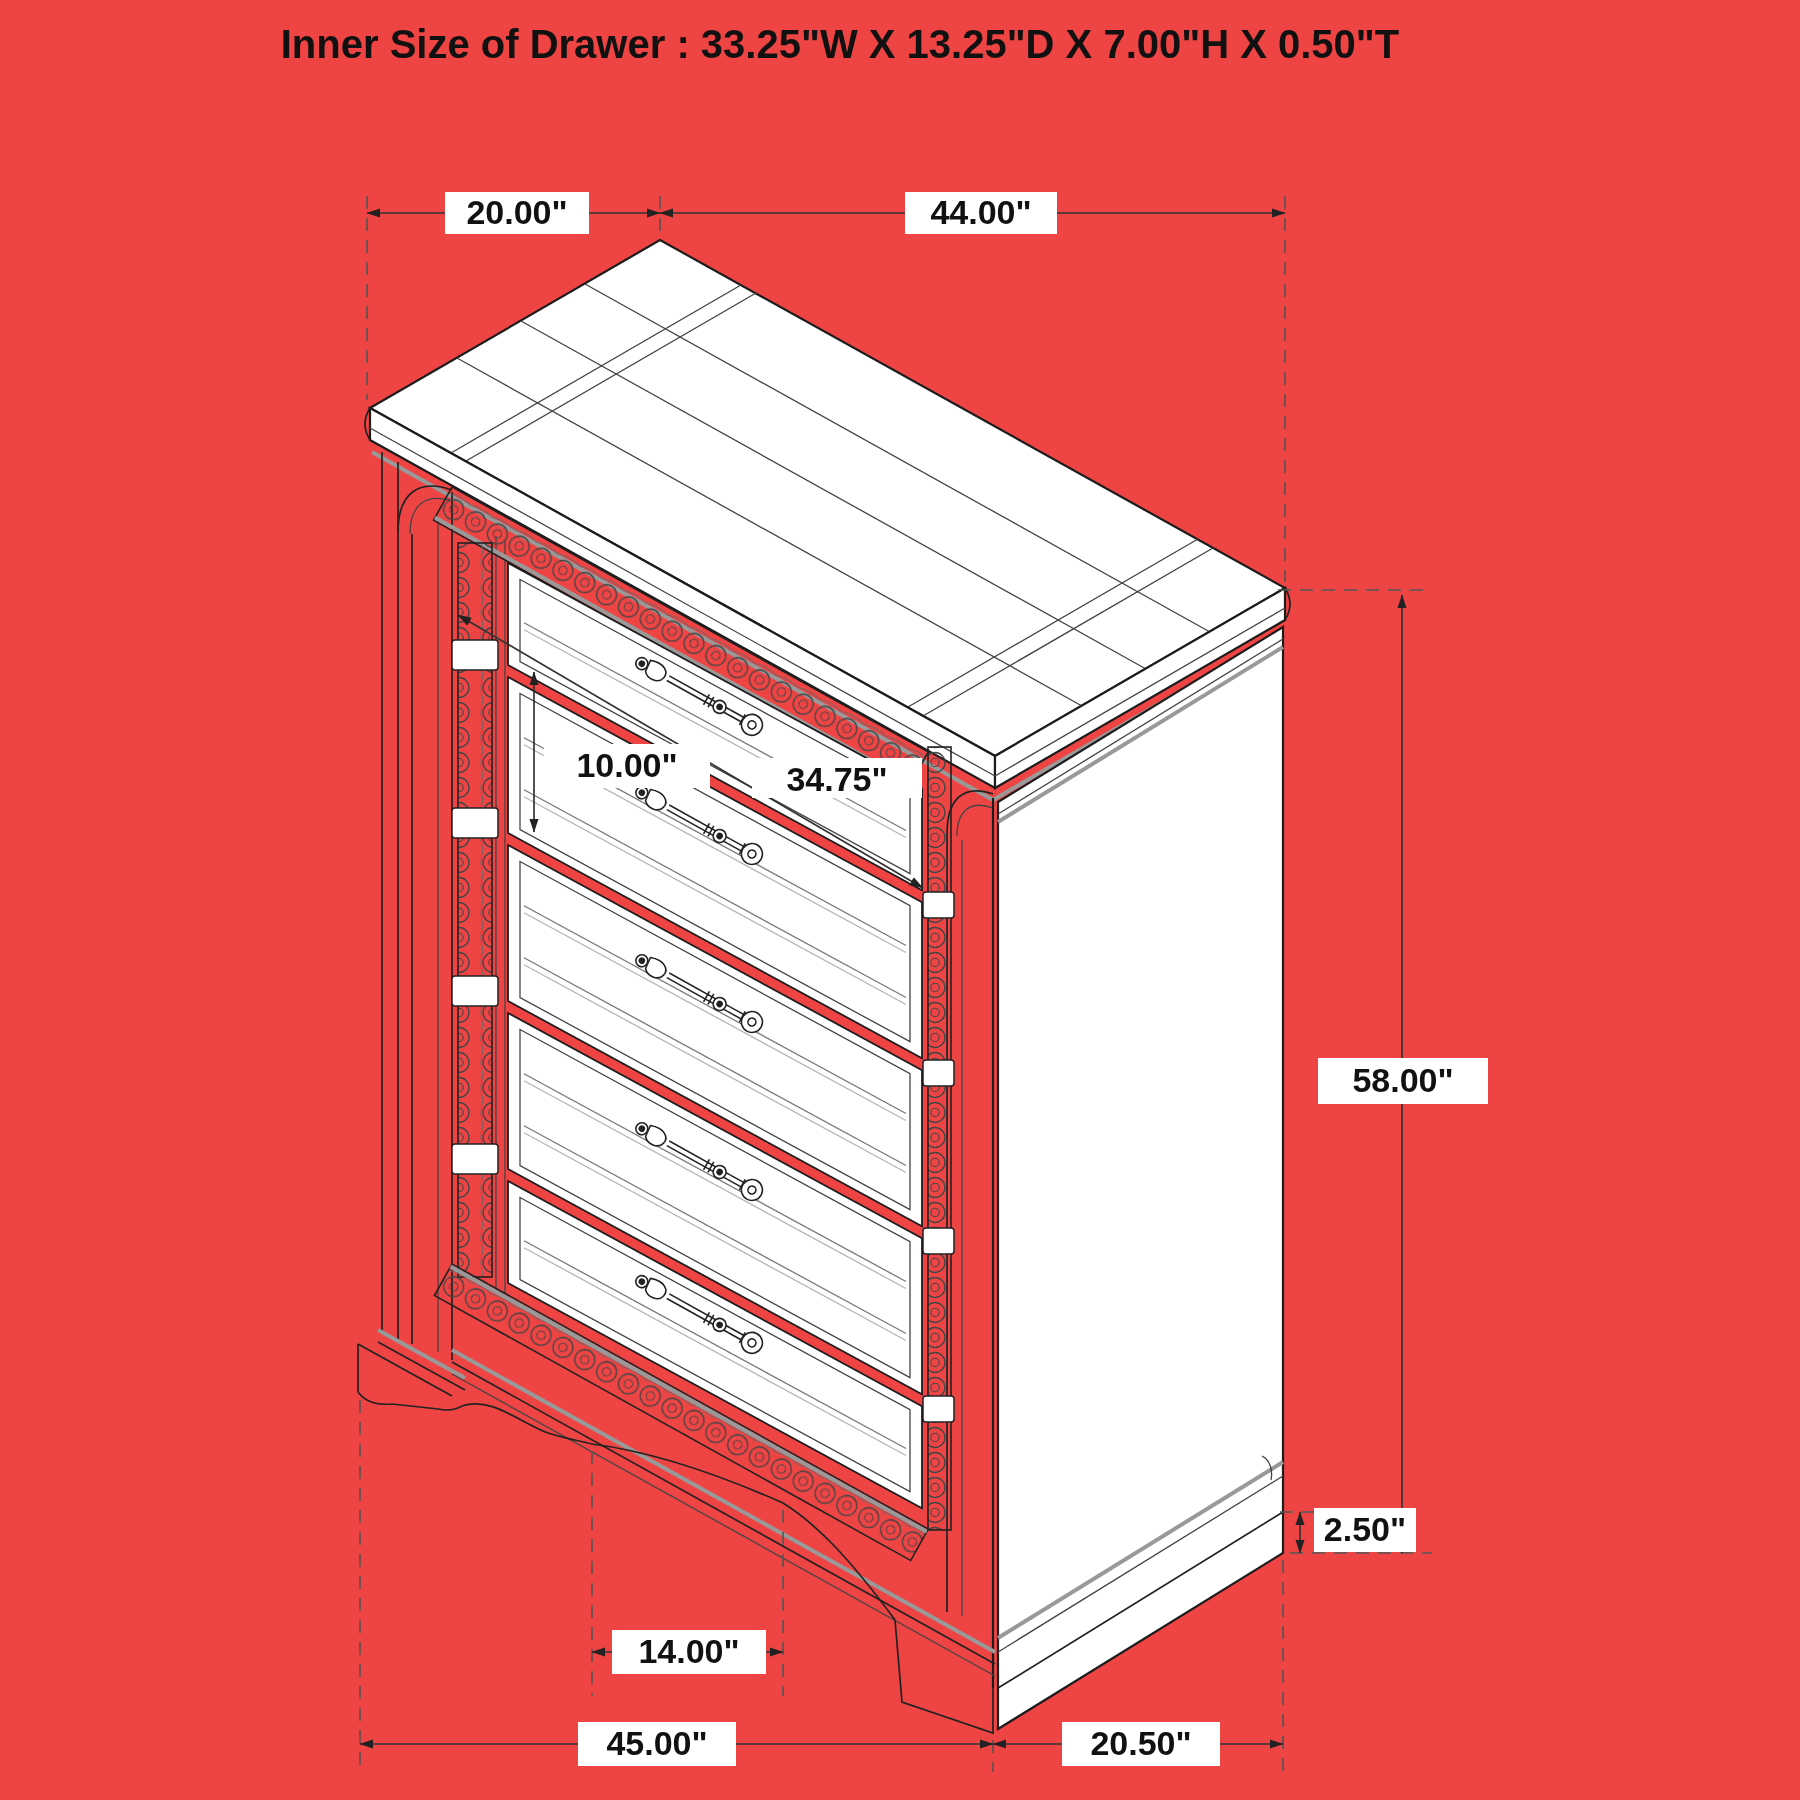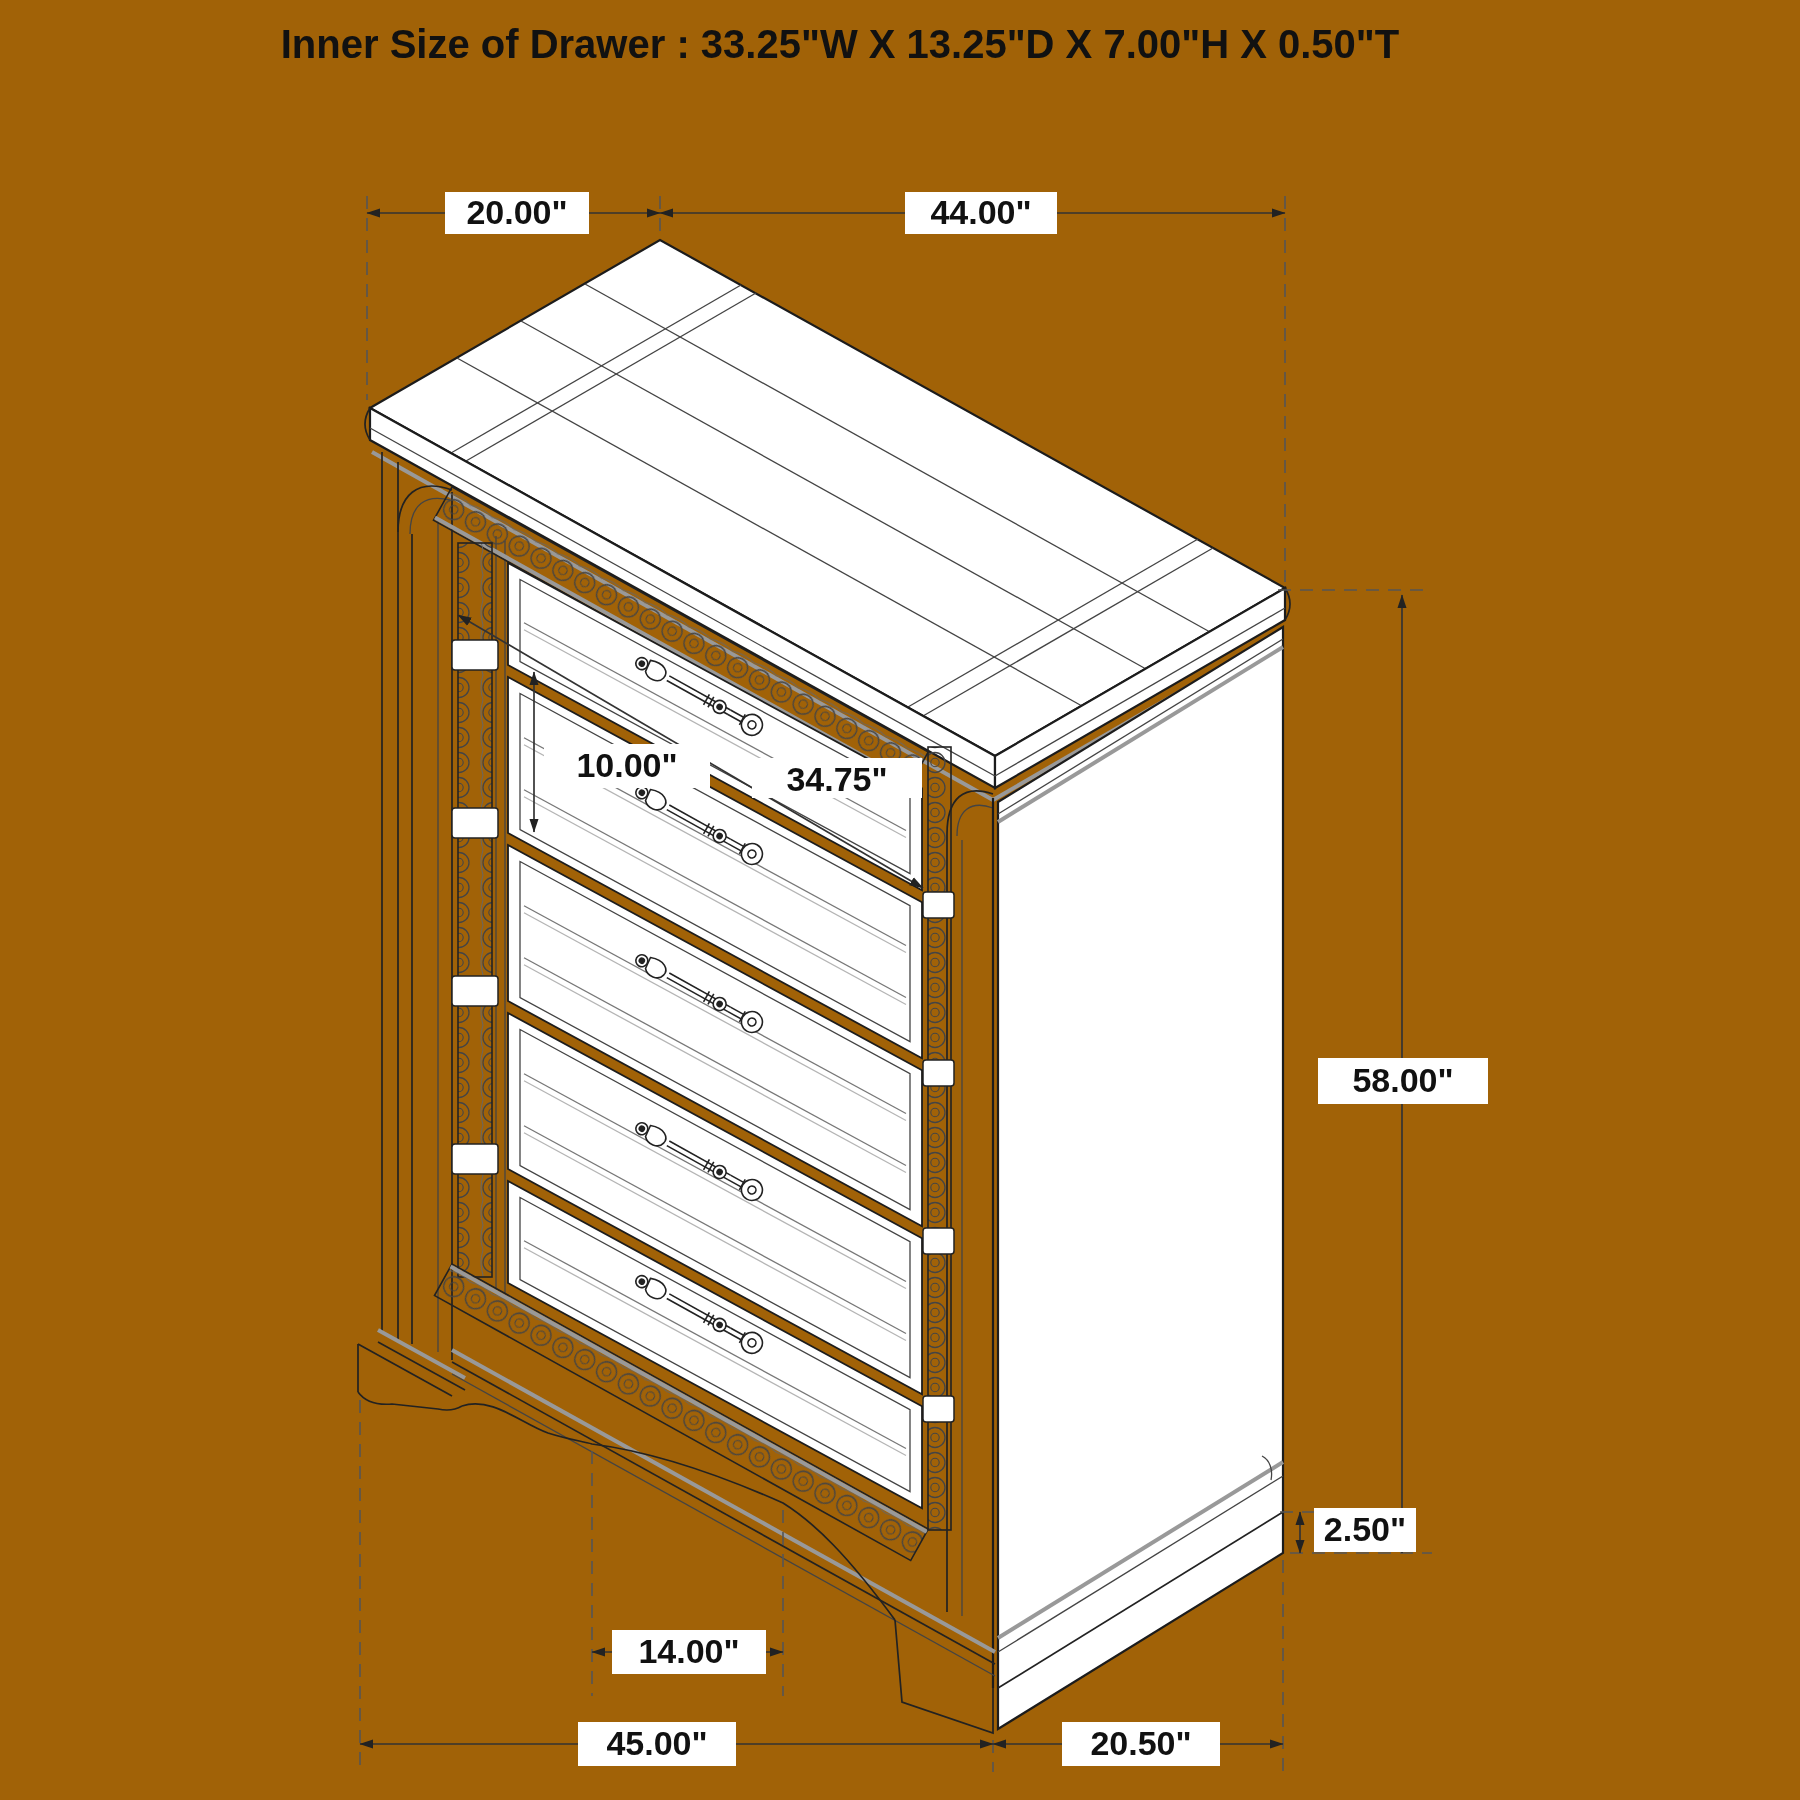--- a/index.html
+++ b/index.html
@@ -1,16 +1,16 @@
 <!DOCTYPE html>
 <html><head>
 <meta charset="utf-8">
 <style>
   html,body{margin:0;padding:0;background:#fff;}
-  .stage{position:relative;width:1800px;height:1800px;background:#a16207;overflow:hidden;
+  .stage{position:relative;width:1800px;height:1800px;background:#ef4444;overflow:hidden;
          font-family:"Liberation Sans",sans-serif;}
   svg{position:absolute;left:0;top:0;}
   .dim-line{stroke:#333;stroke-width:1.7;fill:none;}
   .ext{stroke:#555;stroke-width:1.6;stroke-dasharray:13 9;fill:none;}
   .dtxt{font-family:"Liberation Sans",sans-serif;font-size:34px;font-weight:bold;fill:#111;text-anchor:middle;}
   .ttl{font-family:"Liberation Sans",sans-serif;font-size:40px;font-weight:bold;fill:#111;text-anchor:middle;}
   .ln{stroke:#222;stroke-width:1.7;fill:none;}
   .hv{stroke:#1c1c1c;stroke-width:2.2;fill:#fff;}
   .gy{stroke:#999;stroke-width:4;fill:none;}
   .th{stroke:#444;stroke-width:1.3;fill:none;}

